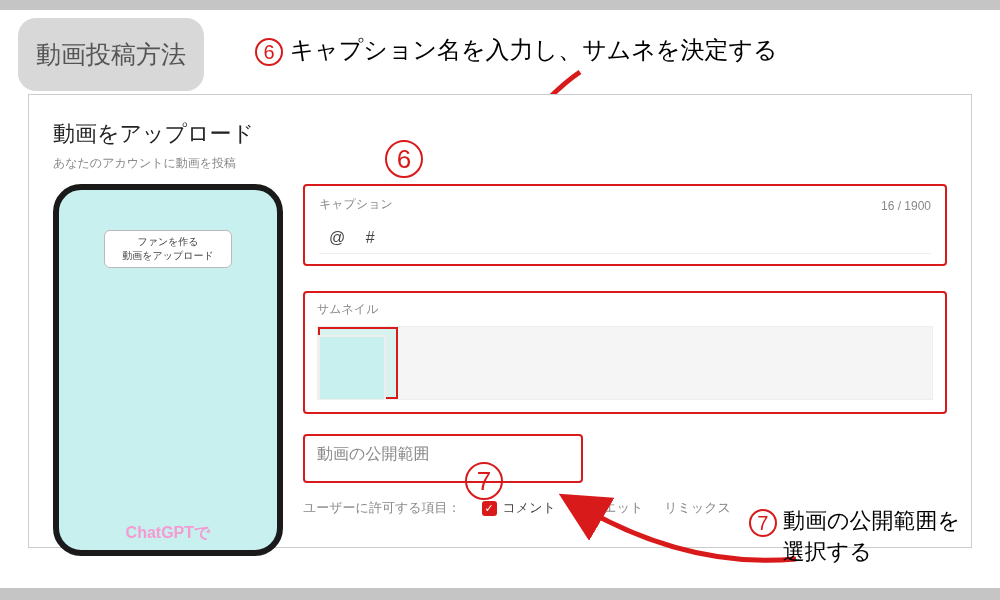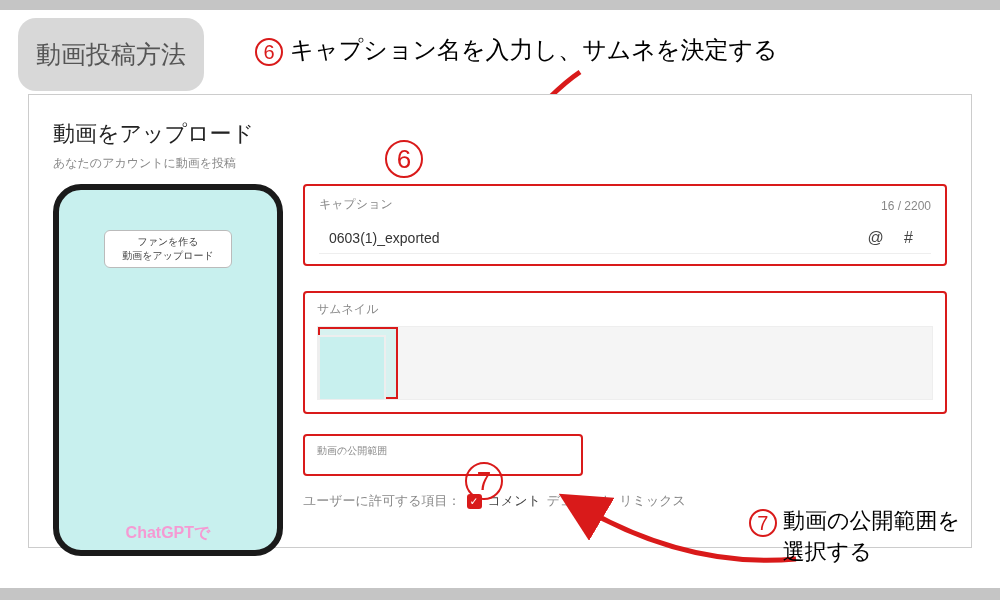--- a/index.html
+++ b/index.html
@@ -23,25 +23,25 @@
     .caption-input { font-size: 14px; color: #333; border: none; outline: none; width: 70%; }
     .hash-at { font-size: 16px; color: #444; letter-spacing: 8px; }
     .marker6 { position: absolute; top: -46px; left: 80px; }
     .thumb-box { border: 2px solid #d91a1a; border-radius: 4px; margin-top: 25px; padding: 8px 12px 12px 12px; }
     .thumb-label { font-size: 12px; color: #888; margin-bottom: 8px; }
     .thumb-strip { display: flex; gap: 0; border: 1px solid #eee; height: 74px; position: relative; overflow: hidden; }
     .thumb-frame { flex: 1; background: #f5f5f5; position: relative; }
     .thumb-frame.sel { border: 2px solid #d91a1a; background: #d8f2f0; }
     .thumb-overlay { position: absolute; bottom: -4px; left: 0; width: 68px; height: 68px; background: #c8f0ee; border: 2px solid #eee; }
     .privacy-box { border: 2px solid #d91a1a; border-radius: 4px; margin-top: 20px; padding: 8px 12px; width: 280px; position: relative; }
-    .privacy-label { font-size: 10px; color: #888; margin-bottom: 8px; }
+    .privacy-label { font-size: 16px; color: #888; margin-bottom: 8px; }
     .privacy-select { display: flex; align-items: center; justify-content: space-between; font-size: 14px; color: #333; }
     .privacy-select .caret { font-size: 12px; }
     .marker7 { position: absolute; top: 26px; left: 160px; }
-    .perms { margin-top: 16px; font-size: 13px; color: #888; display: flex; align-items: center; gap: 6px; }
+    .perms { margin-top: 16px; font-size: 13px; color: #888; display: flex; align-items: center; gap: 21px; }
     .perms-label { color: #888; }
     .check { display: inline-flex; align-items: center; gap: 6px; color: #444; }
     .check-box { width: 15px; height: 15px; background: #d91a1a; border-radius: 3px; display: inline-flex; align-items: center; justify-content: center; color: #fff; font-size: 11px; }
     .callout-right { position: absolute; bottom: 32px; right: 40px; font-size: 22px; color: #000; line-height: 1.4; }
     .bottom-bar { position: absolute; bottom: 0; left: 0; right: 0; height: 12px; background: #c5c5c5; }
     .arrow1 { position: absolute; top: 62px; left: 430px; pointer-events: none; }
     .arrow2 { position: absolute; bottom: 26px; right: 194px; pointer-events: none; }
   </style>
 </head>
 <body>
@@ -76,24 +76,23 @@
         <div>動画をアップロード</div>
       </div>
       <div class="phone-bottom">ChatGPTで</div>
     </div>
 
     <div class="right-col">
       <div class="caption-box">
         <div class="marker6 circled-lg">6</div>
         <div class="caption-header">
           <span>キャプション</span>
-          <span>16 / 2200</span>
+          <span>16 / 1900</span>
         </div>
         <div class="caption-input-wrap">
-          <input class="caption-input" value="0603(1)_exported" style="">
           <span class="hash-at">@  #</span>
         </div>
       </div>
 
       <div class="thumb-box">
         <div class="thumb-label">サムネイル</div>
         <div class="thumb-strip">
           <div class="thumb-frame sel"></div>
           <div class="thumb-frame"></div>
           <div class="thumb-frame"></div>

